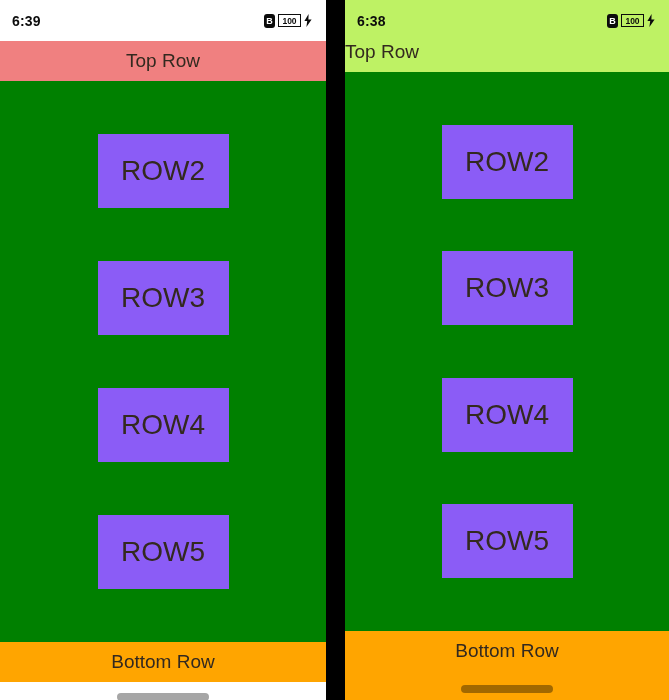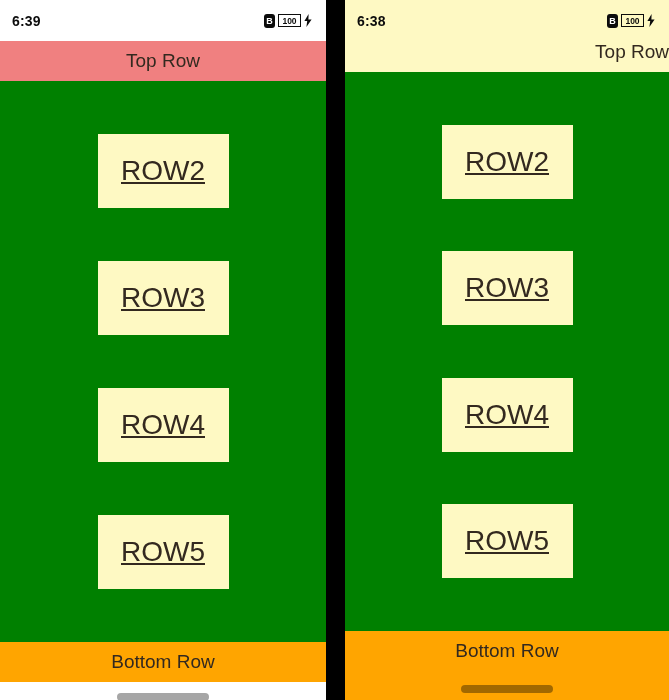--- a/index.html
+++ b/index.html
@@ -37,35 +37,35 @@
   .band-top{background:#F08080;}
   .band-bottom{background:#FFA500;}
   .band-label{
     font-size:19px;color:#33291f;line-height:40px;text-align:center;
     white-space:nowrap;
   }
   .screen-left .band-top{height:40px;display:flex;align-items:center;justify-content:center;}
   .screen-left .band-bottom{height:40px;display:flex;align-items:center;justify-content:center;}
 
   
-  .edge-top{height:72px;background:#fef9c3;position:relative;display:flex;align-items:flex-end;justify-content:flex-end;}
+  .edge-top{height:72px;background:#bef264;position:relative;display:flex;align-items:flex-end;justify-content:flex-start;}
   .edge-bottom{height:69px;background:#FFA500;position:relative;display:flex;align-items:flex-start;justify-content:center;}
 
   
   .content{
     background:#008000;display:flex;flex-direction:column;
     align-items:center;justify-content:space-evenly;
   }
   .screen-left .content{height:561px;}
   .screen-right .content{height:559px;}
   .row-button{
-    width:131px;height:74px;background:#fef9c3;border:none;
+    width:131px;height:74px;background:#8b5cf6;border:none;
     display:flex;align-items:center;justify-content:center;
     font-size:28px;color:#33291f;font-family:"Liberation Sans", sans-serif;
-    cursor:pointer;padding:0;text-decoration:underline;
+    cursor:pointer;padding:0;
   }
 
   
   .nav-bar{height:28px;background:#ffffff;position:relative;}
   .pill{
     position:absolute;left:50%;transform:translateX(-50%);
     width:92px;height:8px;border-radius:4px;
   }
   .pill-light{background:#a6a6a6;bottom:9px;}
   .pill-dark{background:rgba(0,0,0,0.37);bottom:7px;}

